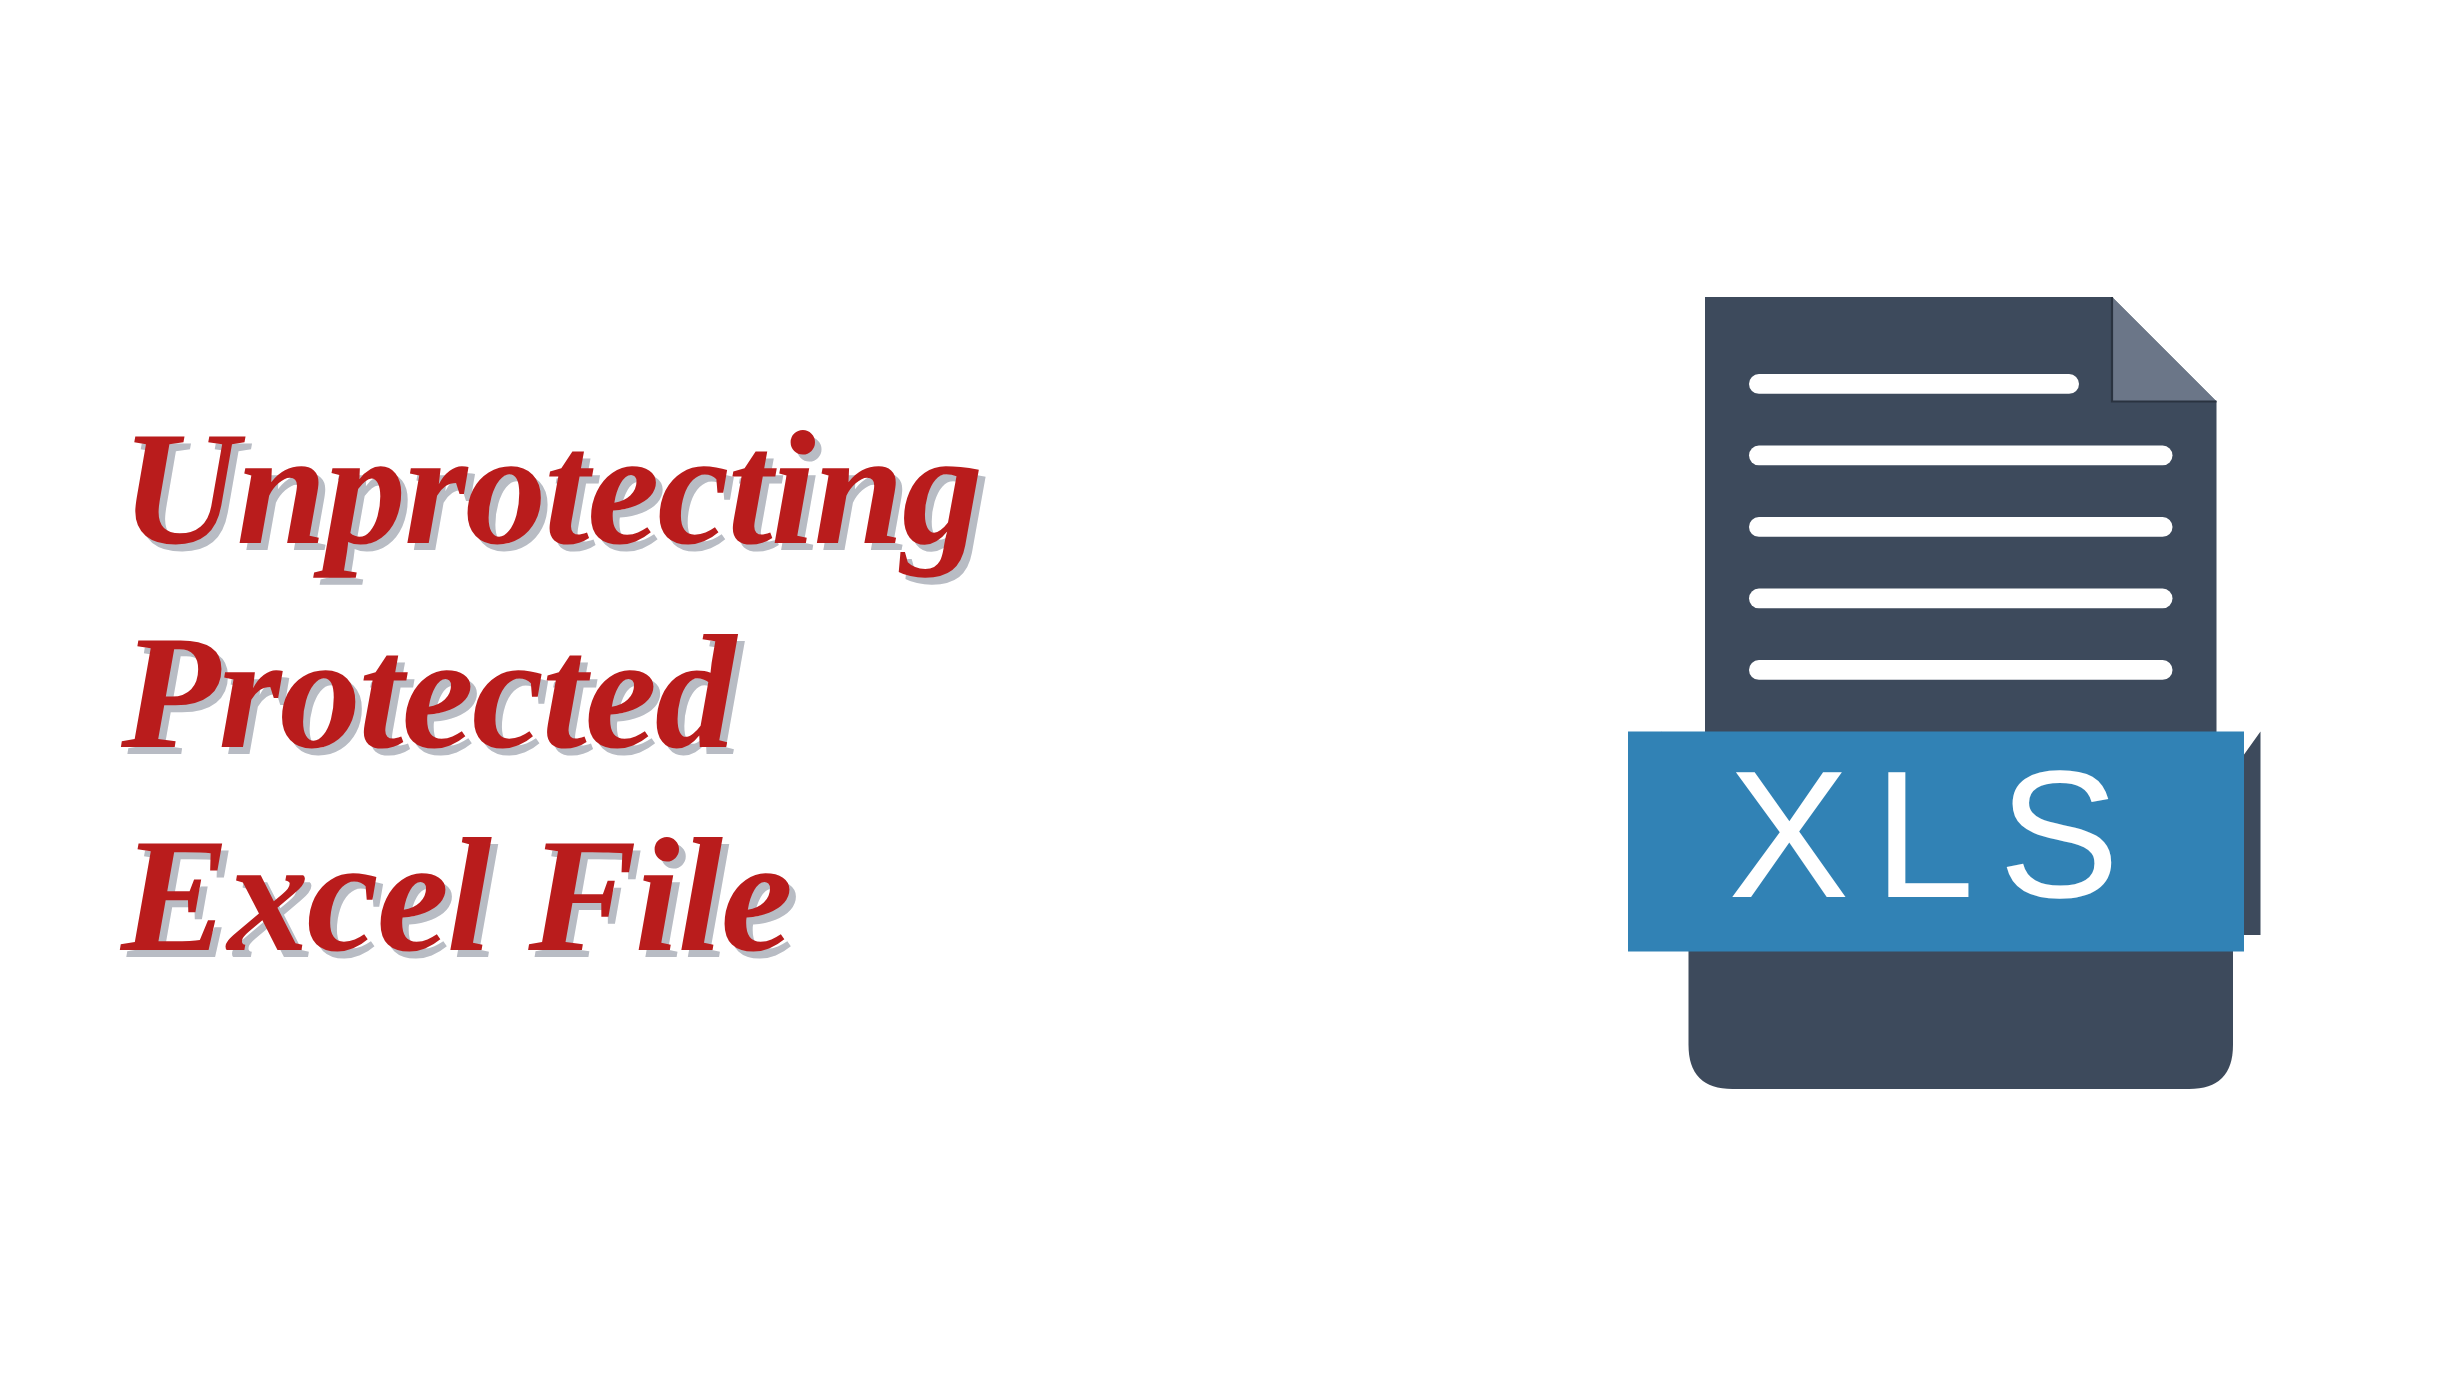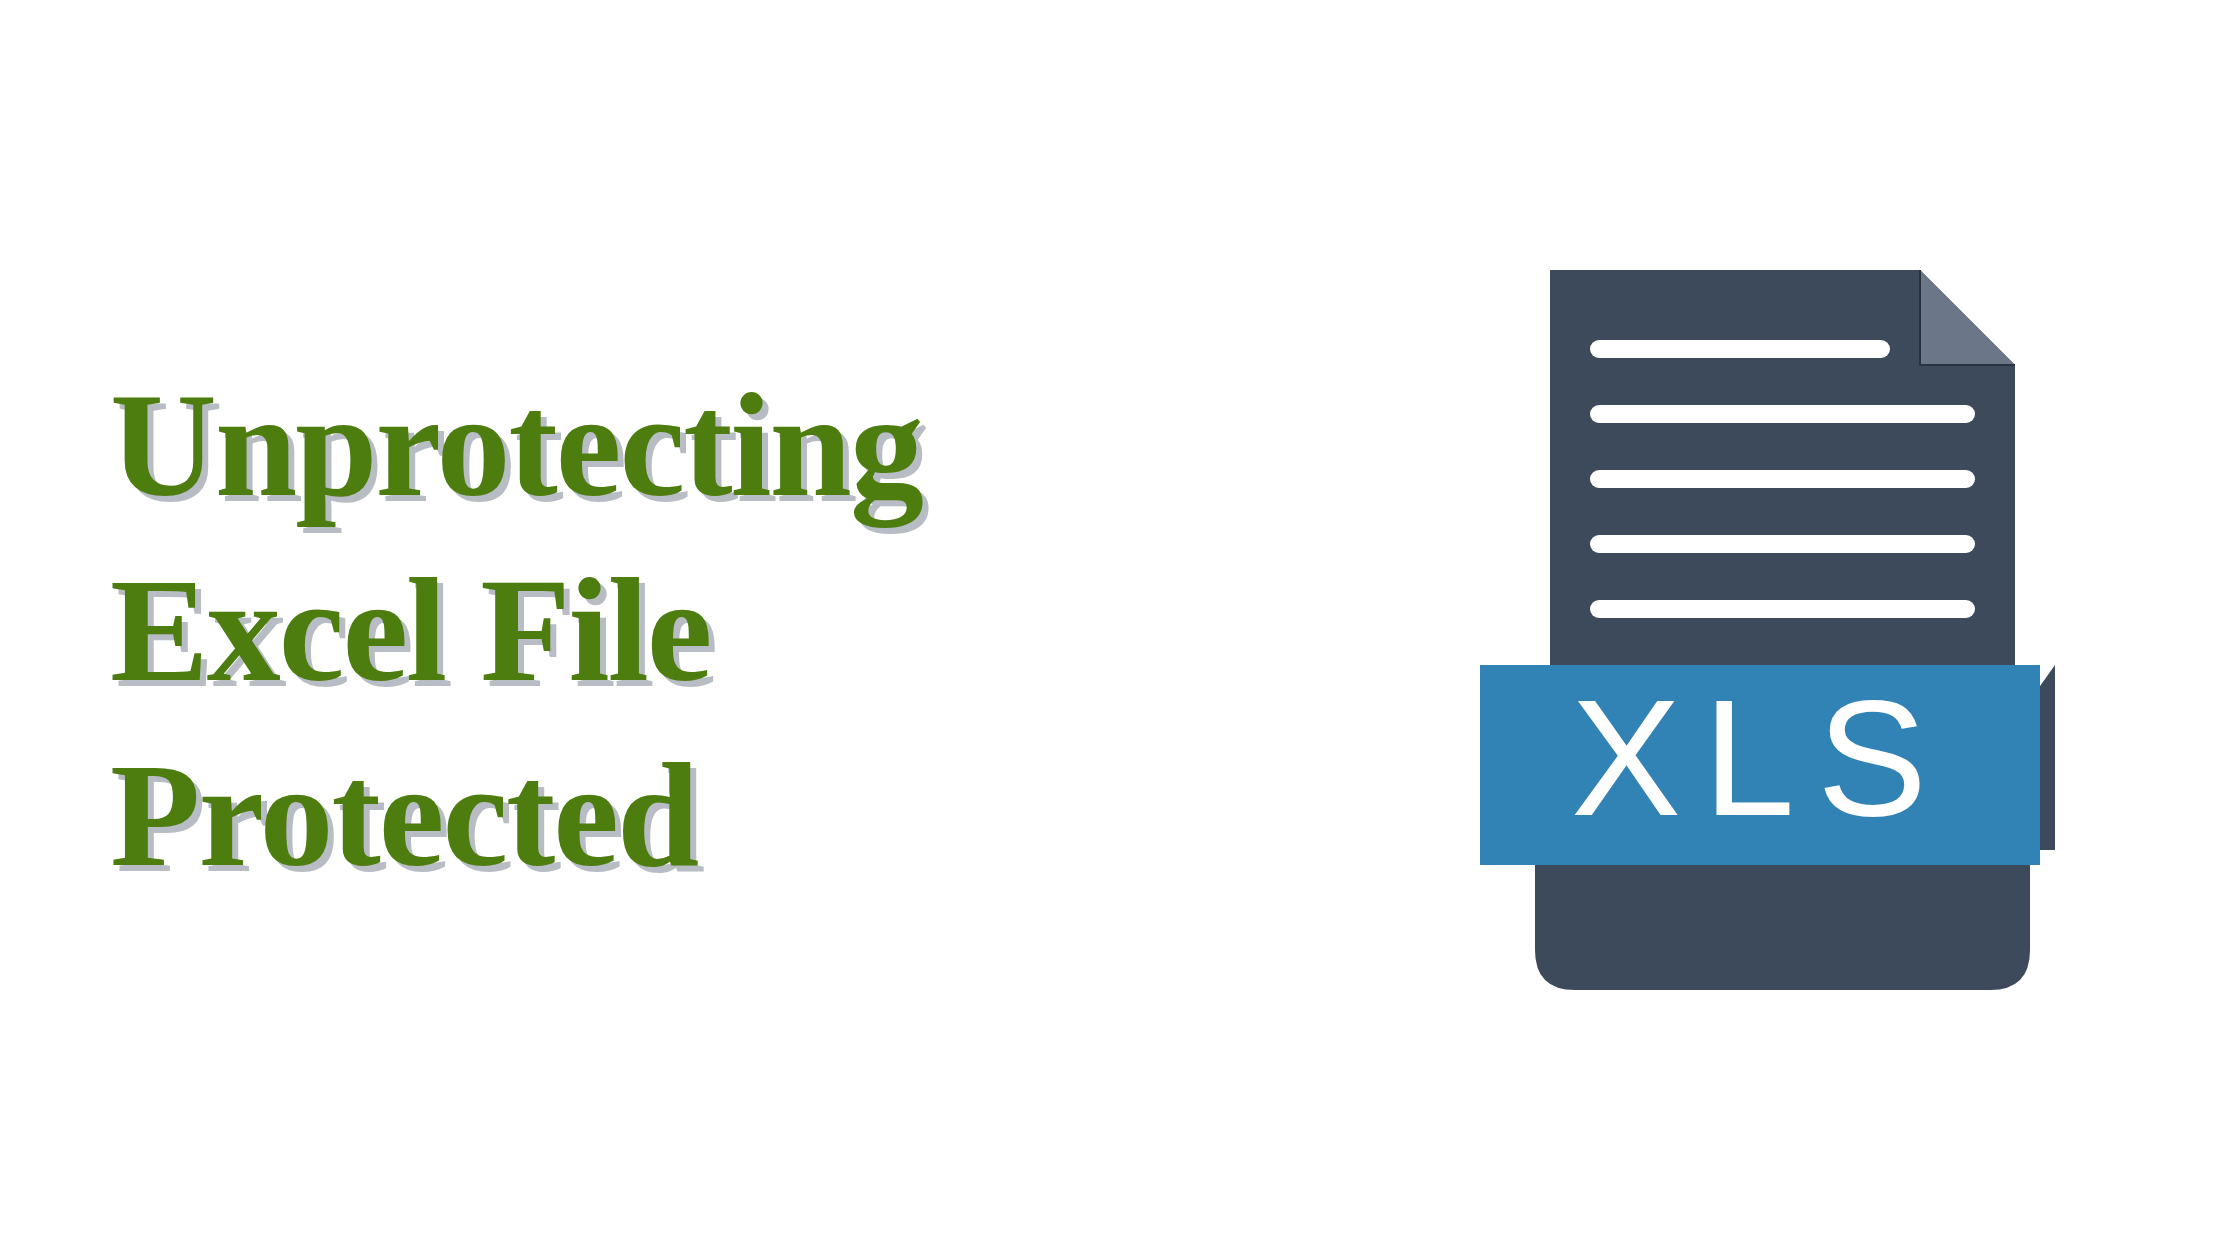--- a/index.html
+++ b/index.html
@@ -20,21 +20,22 @@
     }
     
     .title-block {
       flex: 0 0 auto;
       max-width: 1100px;
     }
     
     .title-text {
       font-size: 148px;
       font-weight: 900;
-      color: #4d7c0f;
+      font-style: italic;
+      color: #b91c1c;
       line-height: 1.25;
       text-shadow: 6px 6px 0px #b8bcc4;
       letter-spacing: -2px;
     }
     
     .icon-container {
       flex: 0 0 auto;
       width: 600px;
       height: 924px;
       position: relative;
@@ -43,22 +44,22 @@
     .file-icon {
       width: 100%;
       height: 100%;
     }
   </style>
 </head>
 <body>
 
 <div class="title-block">
   <div class="title-text">Unprotecting</div>
+  <div class="title-text">Protected</div>
   <div class="title-text">Excel File</div>
-  <div class="title-text">Protected</div>
 </div>
 
 <div class="icon-container">
   <svg class="file-icon" viewBox="0 0 600 720" xmlns="http://www.w3.org/2000/svg">
 
     <path d="M 90 0 L 460 0 L 555 95 L 555 430 L 90 430 Z" fill="#3d4a5c"></path>
 
     <path d="M 460 0 L 555 95 L 460 95 Z" fill="#6b7688"></path>
     <path d="M 460 0 L 460 95 L 555 95" fill="none" stroke="#2a3340" stroke-width="2"></path>
 

